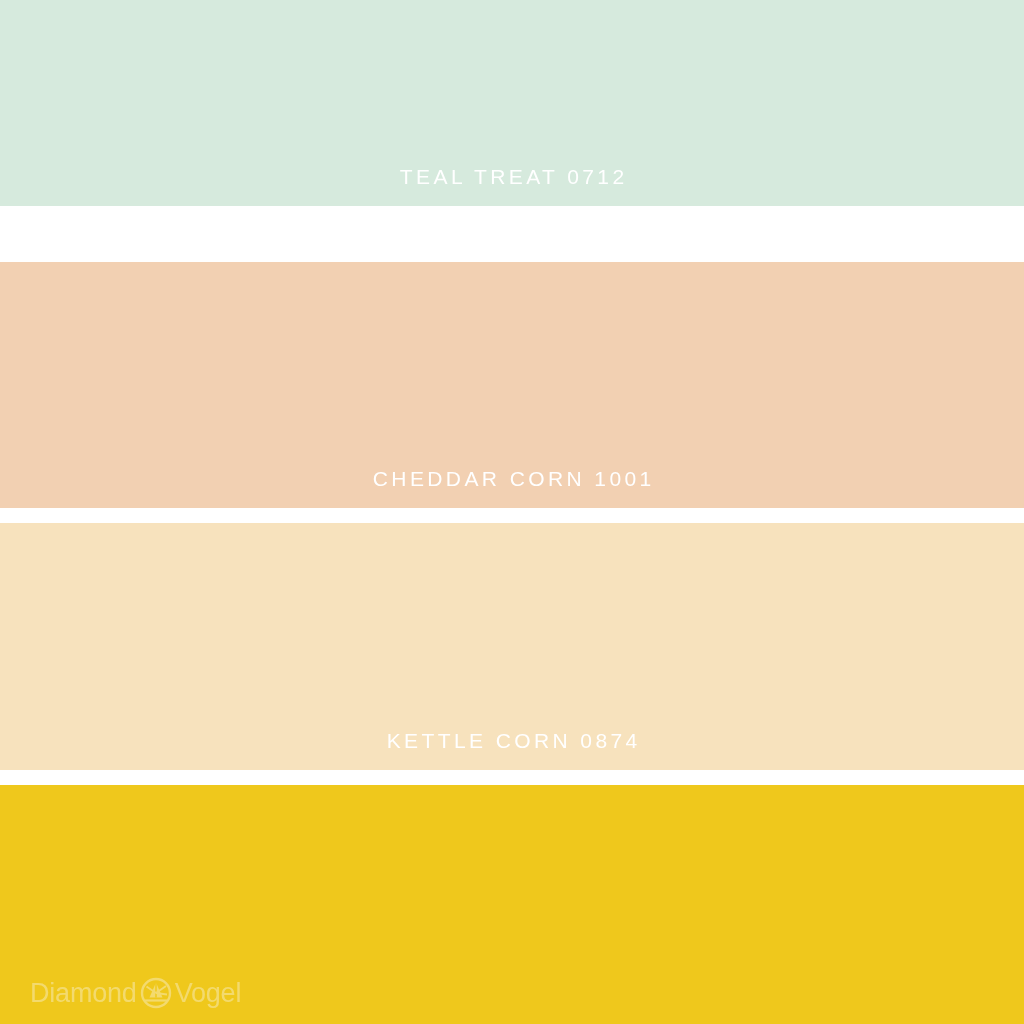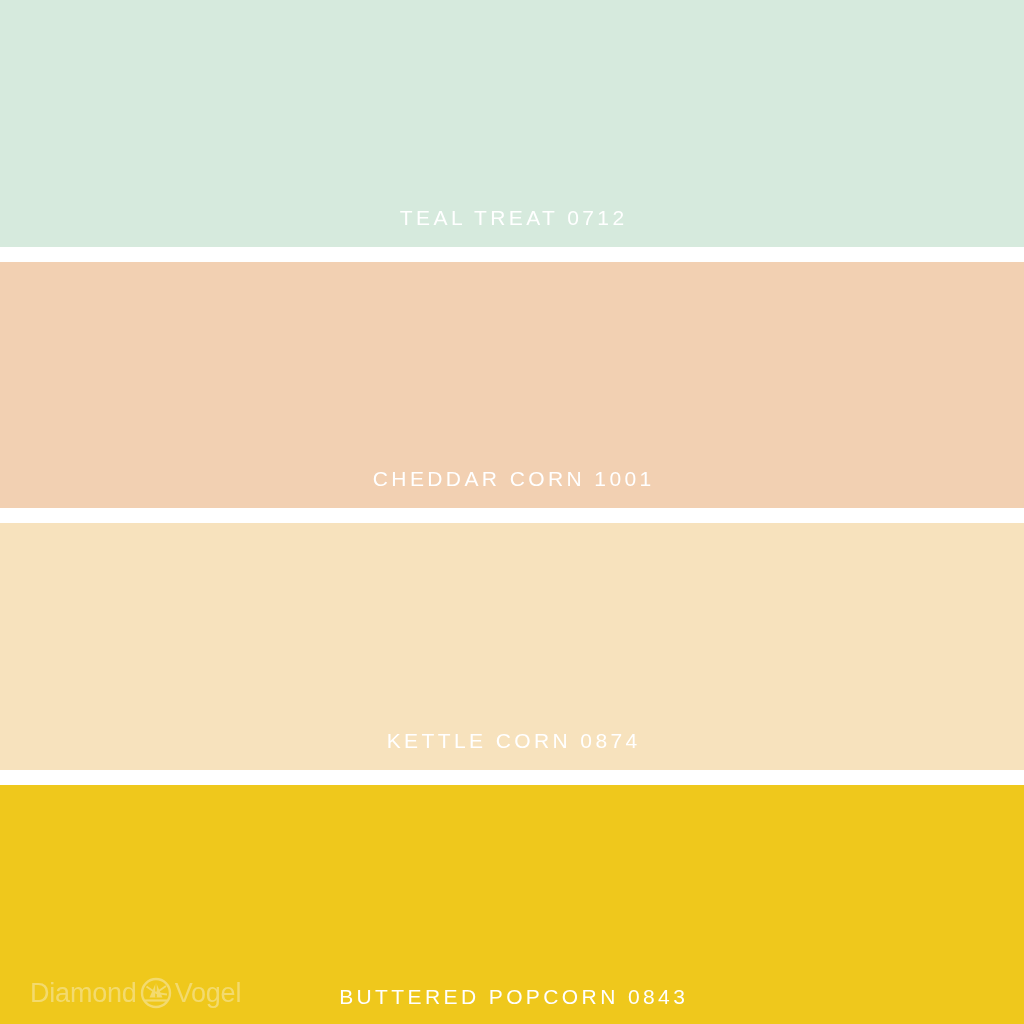--- a/index.html
+++ b/index.html
@@ -32,21 +32,21 @@
     color: #ffffff;
     font-family: "Liberation Sans", sans-serif;
     font-size: 21px;
     font-weight: 300;
     letter-spacing: 3.4px;
     text-indent: 3.4px;
     line-height: 1;
     white-space: nowrap;
   }
   
-  .swatch-1 { top: 0px;   height: 247px; }
+  .swatch-1 { top: 0px;   height: 206px; }
   .swatch-2 { top: 262px; height: 246px; }
   .swatch-3 { top: 523px; height: 247px; }
   .swatch-4 { top: 785px; height: 239px; }
 
   .swatch-1 .swatch-label { bottom: 19px; }
   .swatch-2 .swatch-label { bottom: 19px; }
   .swatch-3 .swatch-label { bottom: 19px; text-align: center; }
   .swatch-4 .swatch-label { bottom: 17px; }
 
   
@@ -86,21 +86,20 @@
 
   <div class="swatch swatch-2" style="background-color: rgb(242, 208, 178);">
     <div class="swatch-label" style="color: rgb(255, 255, 255);">CHEDDAR CORN 1001</div>
   </div>
 
   <div class="swatch swatch-3" style="background-color: rgb(247, 226, 189);">
     <div class="swatch-label" style="color: rgb(255, 255, 255);">KETTLE CORN 0874</div>
   </div>
 
   <div class="swatch swatch-4" style="background-color: rgb(239, 200, 28);">
-    <div class="swatch-label" style="color: rgb(255, 255, 255);">BUTTERED POPCORN 0843</div>
 
     <div id="brand-logo" style="color: rgb(243, 218, 110);">
       <span class="brand-word">Diamond</span>
 
       <span class="brand-emblem">
         <svg viewBox="0 0 32 32" width="32" height="32" aria-hidden="true">
           <circle cx="16" cy="16" r="14" fill="none" stroke="currentColor" stroke-width="2.4"></circle>
           <path d="M16 5.5 L22.5 20.5 L9.5 20.5 Z" fill="currentColor"></path>
           <path d="M16 5.5 L16 20.5" stroke="#EFC81C" stroke-width="1.5"></path>
           <path d="M16 16 L26 9" stroke="currentColor" stroke-width="2"></path>

